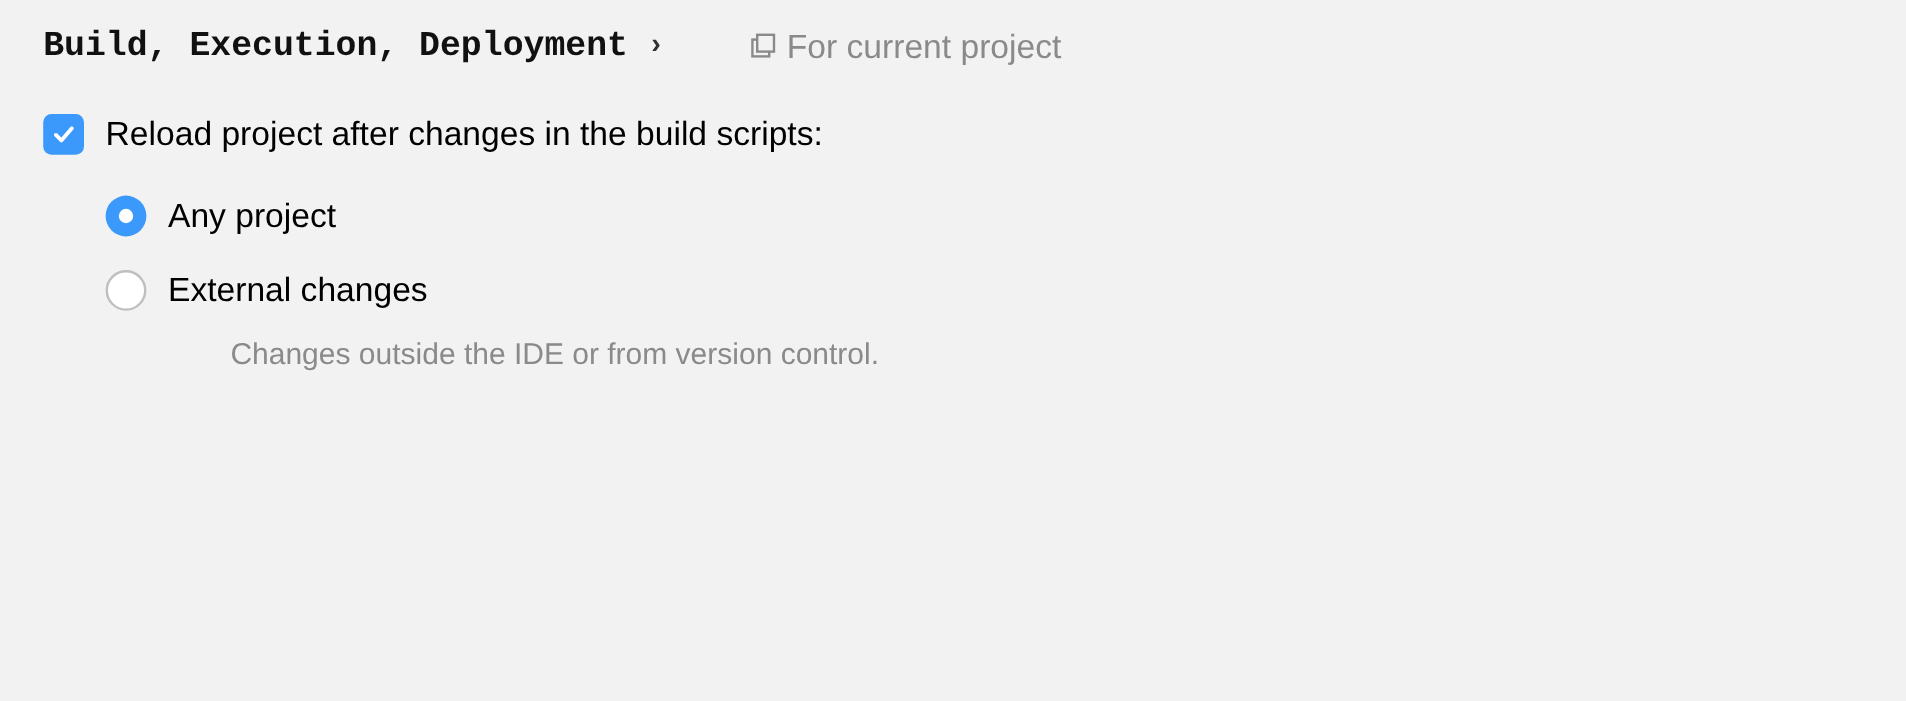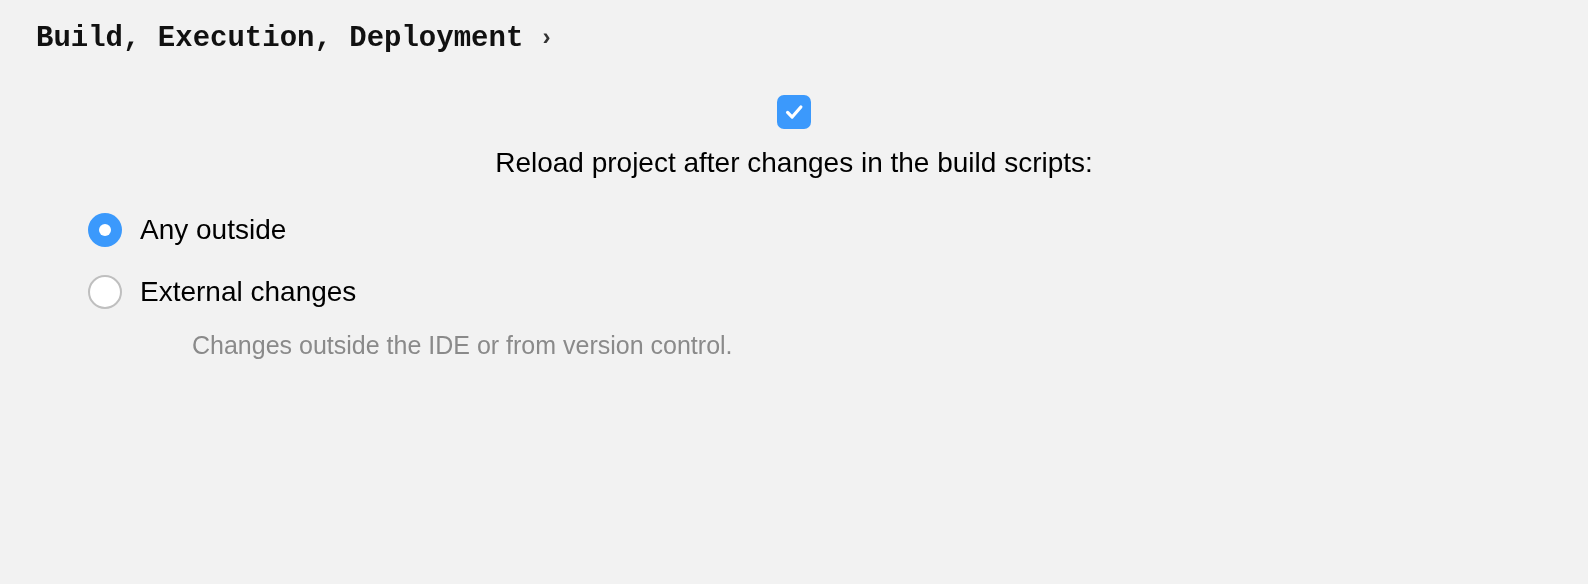--- a/index.html
+++ b/index.html
@@ -43,21 +43,20 @@
       color: #8a8a8a;
     }
     .scope-icon svg {
       display: block;
     }
     .option-row {
       display: flex;
       align-items: center;
       gap: 18px;
       margin-bottom: 34px;
-      flex-direction: column;
     }
     .checkbox {
       width: 34px;
       height: 34px;
       border-radius: 7px;
       background: #3b99fc;
       display: flex;
       align-items: center;
       justify-content: center;
       flex-shrink: 0;
@@ -113,34 +112,43 @@
     }
   </style>
 </head>
 <body>
 
 <div class="header-row">
   <div class="breadcrumb">
     <span>Build, Execution, Deployment</span>
     <span class="breadcrumb-sep">›</span>
   </div>
+  <div class="scope-label">
+    <span class="scope-icon">
+      <svg width="24" height="24" viewBox="0 0 24 24" fill="none">
+        <rect x="3" y="6" width="14" height="14" stroke="#8a8a8a" stroke-width="2" fill="none"></rect>
+        <rect x="7" y="2" width="14" height="14" stroke="#8a8a8a" stroke-width="2" fill="#f2f2f2"></rect>
+      </svg>
+    </span>
+    <span>For current project</span>
+  </div>
 </div>
 
 <div class="option-row">
   <div class="checkbox">
     <svg width="22" height="22" viewBox="0 0 24 24">
       <path d="M5 12.5 L10 17.5 L19.5 6.5" stroke="#fff" stroke-width="3.5" fill="none" stroke-linecap="round" stroke-linejoin="round"></path>
     </svg>
   </div>
   <span class="option-label">Reload project after changes in the build scripts:</span>
 </div>
 
 <div class="radio-group">
   <div class="radio-row">
     <div class="radio selected"></div>
-    <span class="radio-label">Any outside</span>
+    <span class="radio-label">Any project</span>
   </div>
   <div class="radio-row">
     <div class="radio unselected"></div>
     <span class="radio-label">External changes</span>
   </div>
   <div class="radio-desc">Changes outside the IDE or from version control.</div>
 </div>
 
 </body></html>

